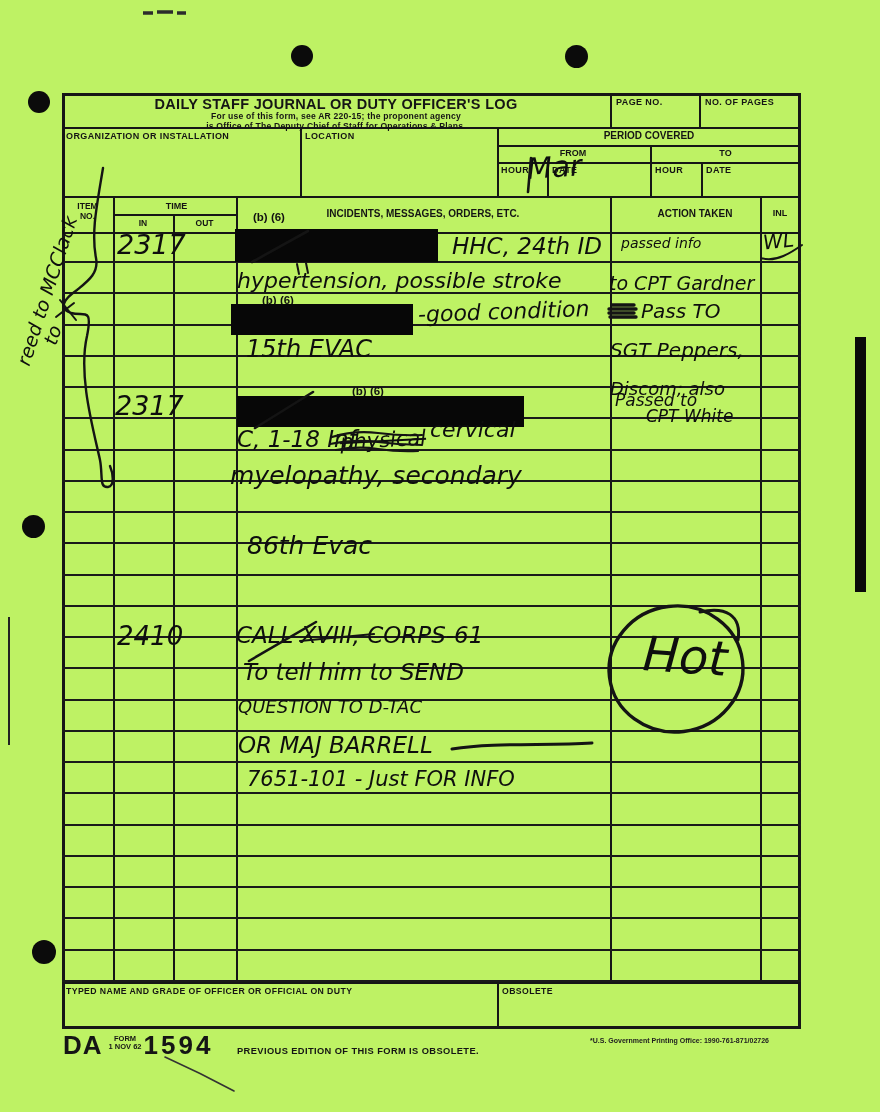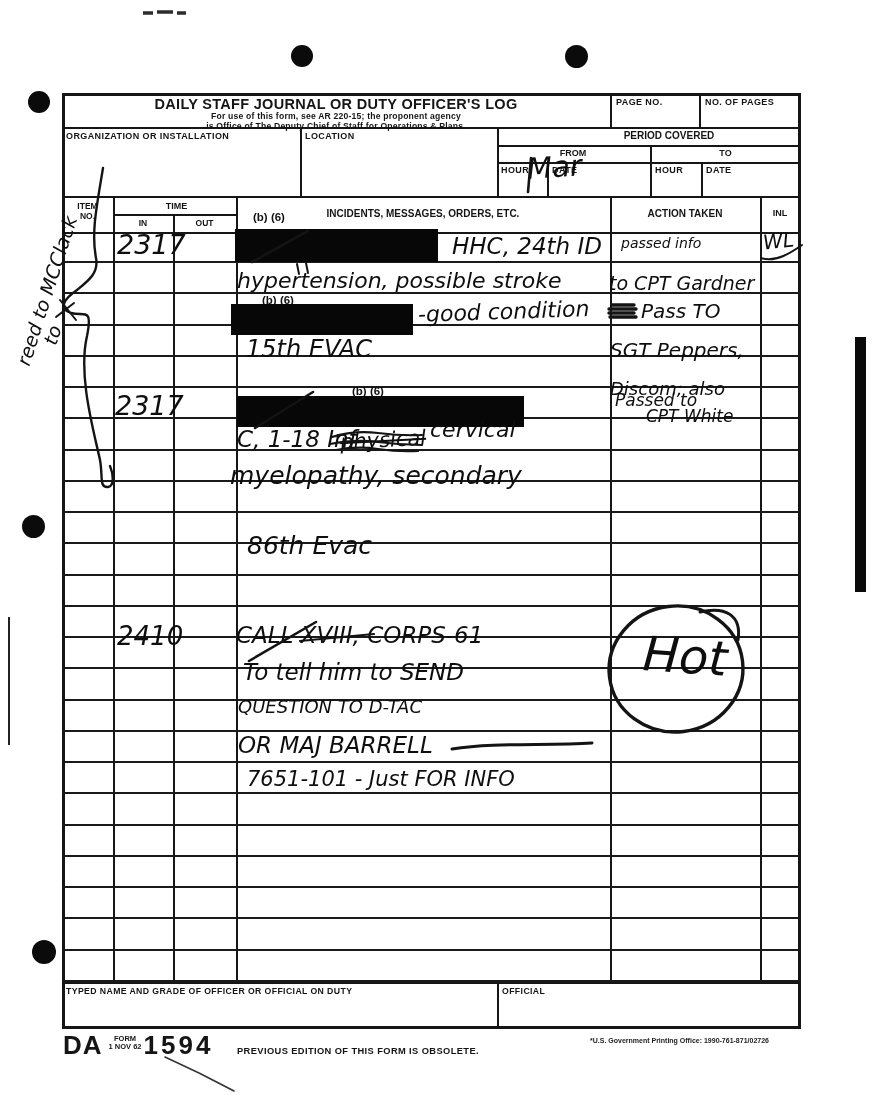--- a/index.html
+++ b/index.html
@@ -1,16 +1,16 @@
 <!DOCTYPE html>
 <html><head>
 <meta charset="utf-8">
 <style>
   html,body{margin:0;padding:0;background:#e8e8e8;}
-  .page{position:relative;width:880px;height:1112px;background:#ffffff;
+  .page{position:relative;width:880px;height:1112px;background:#bef264;
         font-family:"Liberation Sans",sans-serif;color:#151515;overflow:hidden;}
   .abs{position:absolute;}
   .bline{position:absolute;background:#161616;}
   .lbl{font-weight:bold;font-size:9px;letter-spacing:.4px;color:#141414;white-space:nowrap;}
   .lbl-c{font-weight:bold;color:#141414;white-space:nowrap;text-align:center;}
   .title-main{font-weight:bold;font-size:14.5px;letter-spacing:.3px;}
   .title-sub{font-weight:bold;font-size:8.6px;line-height:1.15;letter-spacing:.2px;}
   .hand{font-family:"DejaVu Sans",sans-serif;font-style:italic;color:#0e0e0e;white-space:nowrap;line-height:1;}
   .redact{position:absolute;background:#070707;}
   .hole{position:absolute;background:#0b0b0b;border-radius:50%;}
@@ -66,39 +66,39 @@
   <div class="abs" style="left:62px;top:96px;width:548px;text-align:center;">
     <div class="title-main">DAILY STAFF JOURNAL OR DUTY OFFICER'S LOG</div>
     <div class="title-sub">For use of this form, see AR 220-15; the proponent agency</div>
     <div class="title-sub">is Office of  The Deputy Chief of Staff for Operations &amp; Plans.</div>
   </div>
   <div class="abs lbl" style="left:616px;top:97px;">PAGE NO.</div>
   <div class="abs lbl" style="left:705px;top:97px;">NO. OF PAGES</div>
 
   <div class="abs lbl" style="left:66px;top:131px;">ORGANIZATION OR INSTALLATION</div>
   <div class="abs lbl" style="left:305px;top:131px;">LOCATION</div>
-  <div class="abs lbl-c" style="left:497px;top:130px;width:304px;font-size:10px;padding-left:20px;">PERIOD COVERED</div>
+  <div class="abs lbl-c" style="left:497px;top:130px;width:304px;font-size:10px;">PERIOD COVERED</div>
   <div class="abs lbl-c" style="left:497px;top:148px;width:152px;font-size:9px;">FROM</div>
   <div class="abs lbl-c" style="left:650px;top:148px;width:151px;font-size:9px;">TO</div>
   <div class="abs lbl" style="left:501px;top:165px;">HOUR</div>
   <div class="abs lbl" style="left:552px;top:165px;">DATE</div>
   <div class="abs lbl" style="left:655px;top:165px;">HOUR</div>
   <div class="abs lbl" style="left:706px;top:165px;">DATE</div>
 
   <div class="abs lbl-c" style="left:62px;top:201px;width:51px;font-size:8.5px;">ITEM</div>
   <div class="abs lbl-c" style="left:62px;top:211px;width:51px;font-size:8.5px;">NO.</div>
   <div class="abs lbl-c" style="left:113px;top:201px;width:127px;font-size:9px;">TIME</div>
   <div class="abs lbl-c" style="left:113px;top:218px;width:60px;font-size:8.5px;">IN</div>
   <div class="abs lbl-c" style="left:173px;top:218px;width:63px;font-size:8.5px;">OUT</div>
   <div class="abs lbl-c" style="left:236px;top:208px;width:374px;font-size:10px;">INCIDENTS, MESSAGES, ORDERS, ETC.</div>
-  <div class="abs lbl-c" style="left:610px;top:208px;width:150px;font-size:10px;">ACTION TAKEN</div>
+  <div class="abs lbl-c" style="left:610px;top:208px;width:170px;font-size:10px;">ACTION TAKEN</div>
   <div class="abs lbl-c" style="left:760px;top:208px;width:40px;font-size:9px;">INL</div>
 
   <div class="abs lbl" style="left:66px;top:986px;font-size:8.7px;">TYPED NAME AND GRADE OF OFFICER OR OFFICIAL ON DUTY</div>
-  <div class="abs lbl" style="left:502px;top:986px;font-size:8.7px;">OFFICIAL</div>
+  <div class="abs lbl" style="left:502px;top:986px;font-size:8.7px;">OBSOLETE</div>
 
   <div class="abs" style="left:63px;top:1032px;display:flex;align-items:flex-start;">
     <span style="font-weight:bold;font-size:26px;letter-spacing:1px;line-height:1;">DA</span>
     <span style="display:inline-block;margin:3px 2px 0 6px;font-weight:bold;font-size:7.5px;line-height:1.1;text-align:center;">
       <span style="display:block;">FORM</span>
       <span style="display:block;">1 NOV 62</span>
     </span>
     <span style="font-weight:bold;font-size:26px;letter-spacing:3px;line-height:1;">1594</span>
   </div>
   <div class="abs lbl" style="left:237px;top:1046px;font-size:9.3px;">PREVIOUS EDITION OF THIS FORM IS OBSOLETE.</div>

